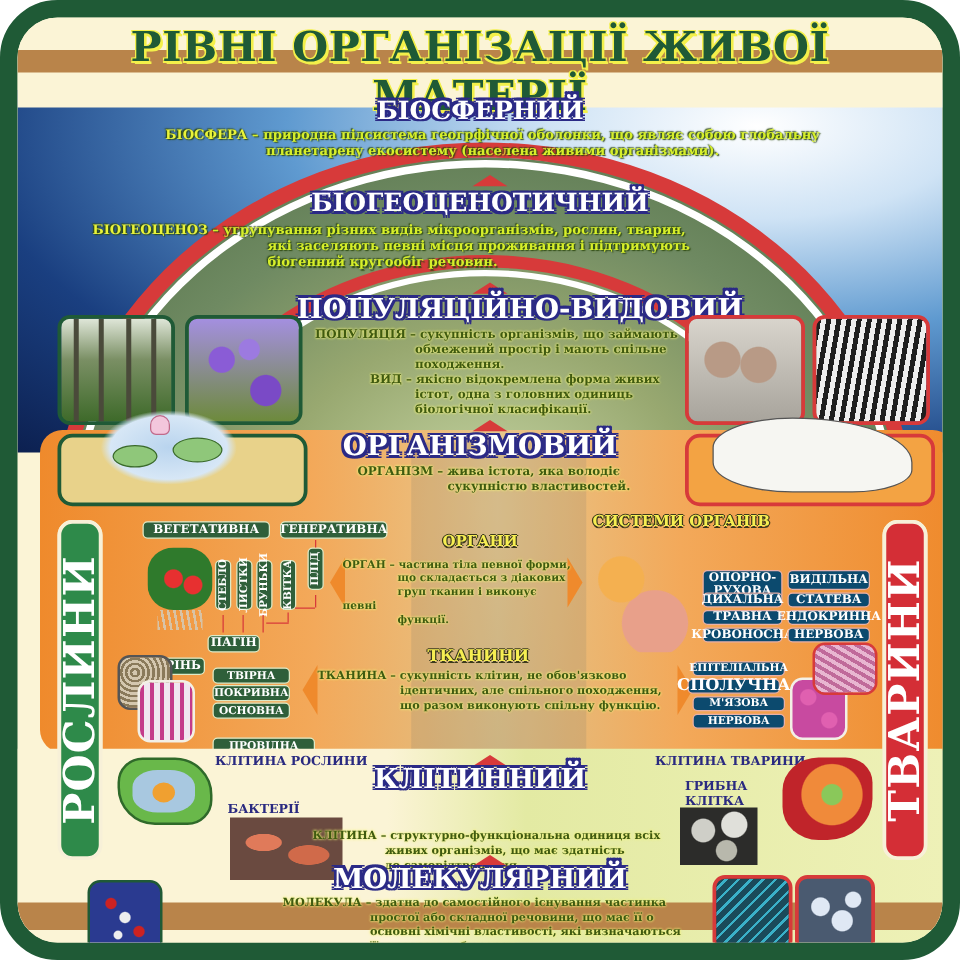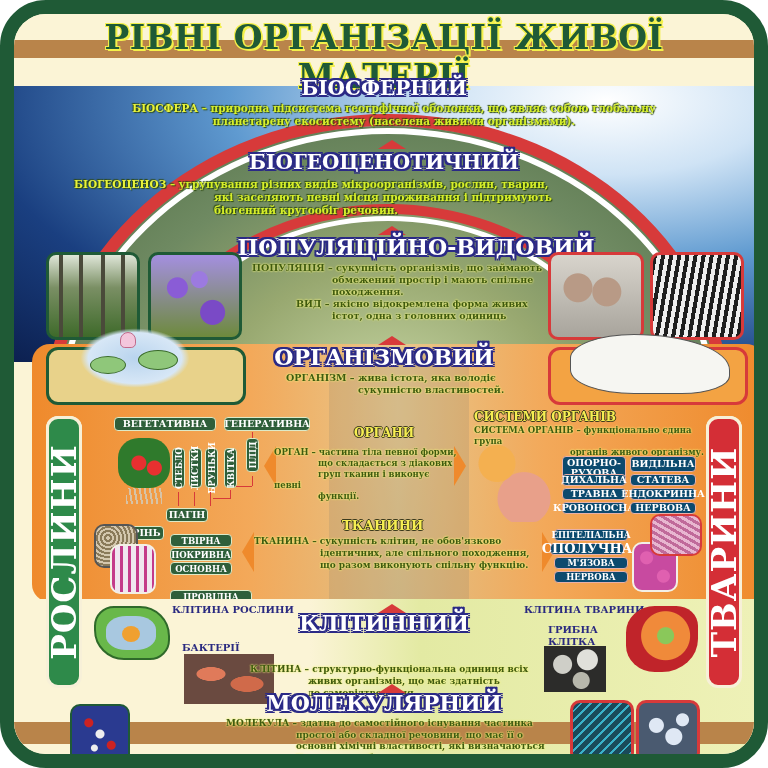--- a/index.html
+++ b/index.html
@@ -168,20 +168,21 @@
   <div class="photo red" style="left:636px;top:238px;width:94px;height:88px;background:repeating-linear-gradient(100deg,#1e1e1e 0 4px,#eeeeee 4px 8px);"></div>
 
   <div class="def dark" style="left:238px;top:248px;width:300px;font-size:9.5px;line-height:12px;">
     <span>ПОПУЛЯЦІЯ</span>
     <span>– сукупність організмів, що займають</span><br>
     <span style="padding-left:80px">обмежений простір і мають спільне</span><br>
     <span style="padding-left:80px">походження.</span><br>
     <span style="padding-left:44px">ВИД</span>
     <span>– якісно відокремлена форма живих</span><br>
     <span style="padding-left:80px">істот, одна з головних одиниць</span><br>
+    <span style="padding-left:80px">біологічної класифікації.</span>
   </div>
 
   <div class="orange-band"></div>
   <div class="center-column"></div>
 
   <div class="frame-box" style="left:32px;top:333px;width:200px;height:58px;border:3px solid #1f5a36;background:#e8d28a;"></div>
   <div style="position:absolute;left:66px;top:314px;width:110px;height:60px;border-radius:50%;background:radial-gradient(ellipse,#b9d4ee 0%,#d7e7f6 60%,transparent 70%);">
     <div style="position:absolute;left:10px;top:28px;width:36px;height:18px;border-radius:50%;background:#8fc77a;border:1px solid #3a6a2a"></div>
     <div style="position:absolute;left:58px;top:22px;width:40px;height:20px;border-radius:50%;background:#8fc77a;border:1px solid #3a6a2a"></div>
     <div style="position:absolute;left:40px;top:4px;width:16px;height:16px;border-radius:50% 50% 30% 30%;background:#f3c6dc;border:1px solid #c06a8a"></div>
@@ -245,25 +246,20 @@
   <div class="chevron-right" style="left:440px;top:432px;"></div>
   <div class="def dark" style="left:260px;top:433px;width:185px;font-size:8.5px;line-height:11px;">
     <span>ОРГАН</span>
     <span>– частина тіла певної форми,</span><br>
     <span style="padding-left:44px">що складається з діакових</span><br>
     <span style="padding-left:44px">груп тканин і виконує певні</span><br>
     <span style="padding-left:44px">функції.</span>
   </div>
 
   <div class="sub-head" style="left:460px;top:396px;font-size:12px;">СИСТЕМИ ОРГАНІВ</div>
-  <div class="def dark" style="left:460px;top:411px;width:230px;font-size:8.5px;line-height:11px;">
-    <span>СИСТЕМА ОРГАНІВ</span>
-    <span>– функціонально єдина група</span><br>
-    <span style="padding-left:96px">органів живого організму.</span>
-  </div>
   <div style="position:absolute;left:456px;top:430px;width:90px;height:78px;border-radius:30%;background:radial-gradient(circle at 30% 25%,#f4b050 0 18px,transparent 19px),radial-gradient(circle at 60% 70%,#e8a08a 0 26px,transparent 27px);"></div>
 
   <div class="tag red" style="left:548px;top:442px;width:64px;height:24px;">ОПОРНО-РУХОВА</div>
   <div class="tag red" style="left:616px;top:442px;width:66px;height:16px;">ВИДІЛЬНА</div>
   <div class="tag red" style="left:548px;top:460px;width:64px;height:12px;">ДИХАЛЬНА</div>
   <div class="tag red" style="left:616px;top:460px;width:66px;height:12px;">СТАТЕВА</div>
   <div class="tag red" style="left:548px;top:474px;width:64px;height:12px;">ТРАВНА</div>
   <div class="tag red" style="left:616px;top:474px;width:66px;height:12px;">ЕНДОКРИННА</div>
   <div class="tag red" style="left:548px;top:488px;width:64px;height:12px;">КРОВОНОСНА</div>
   <div class="tag red" style="left:616px;top:488px;width:66px;height:12px;">НЕРВОВА</div>

